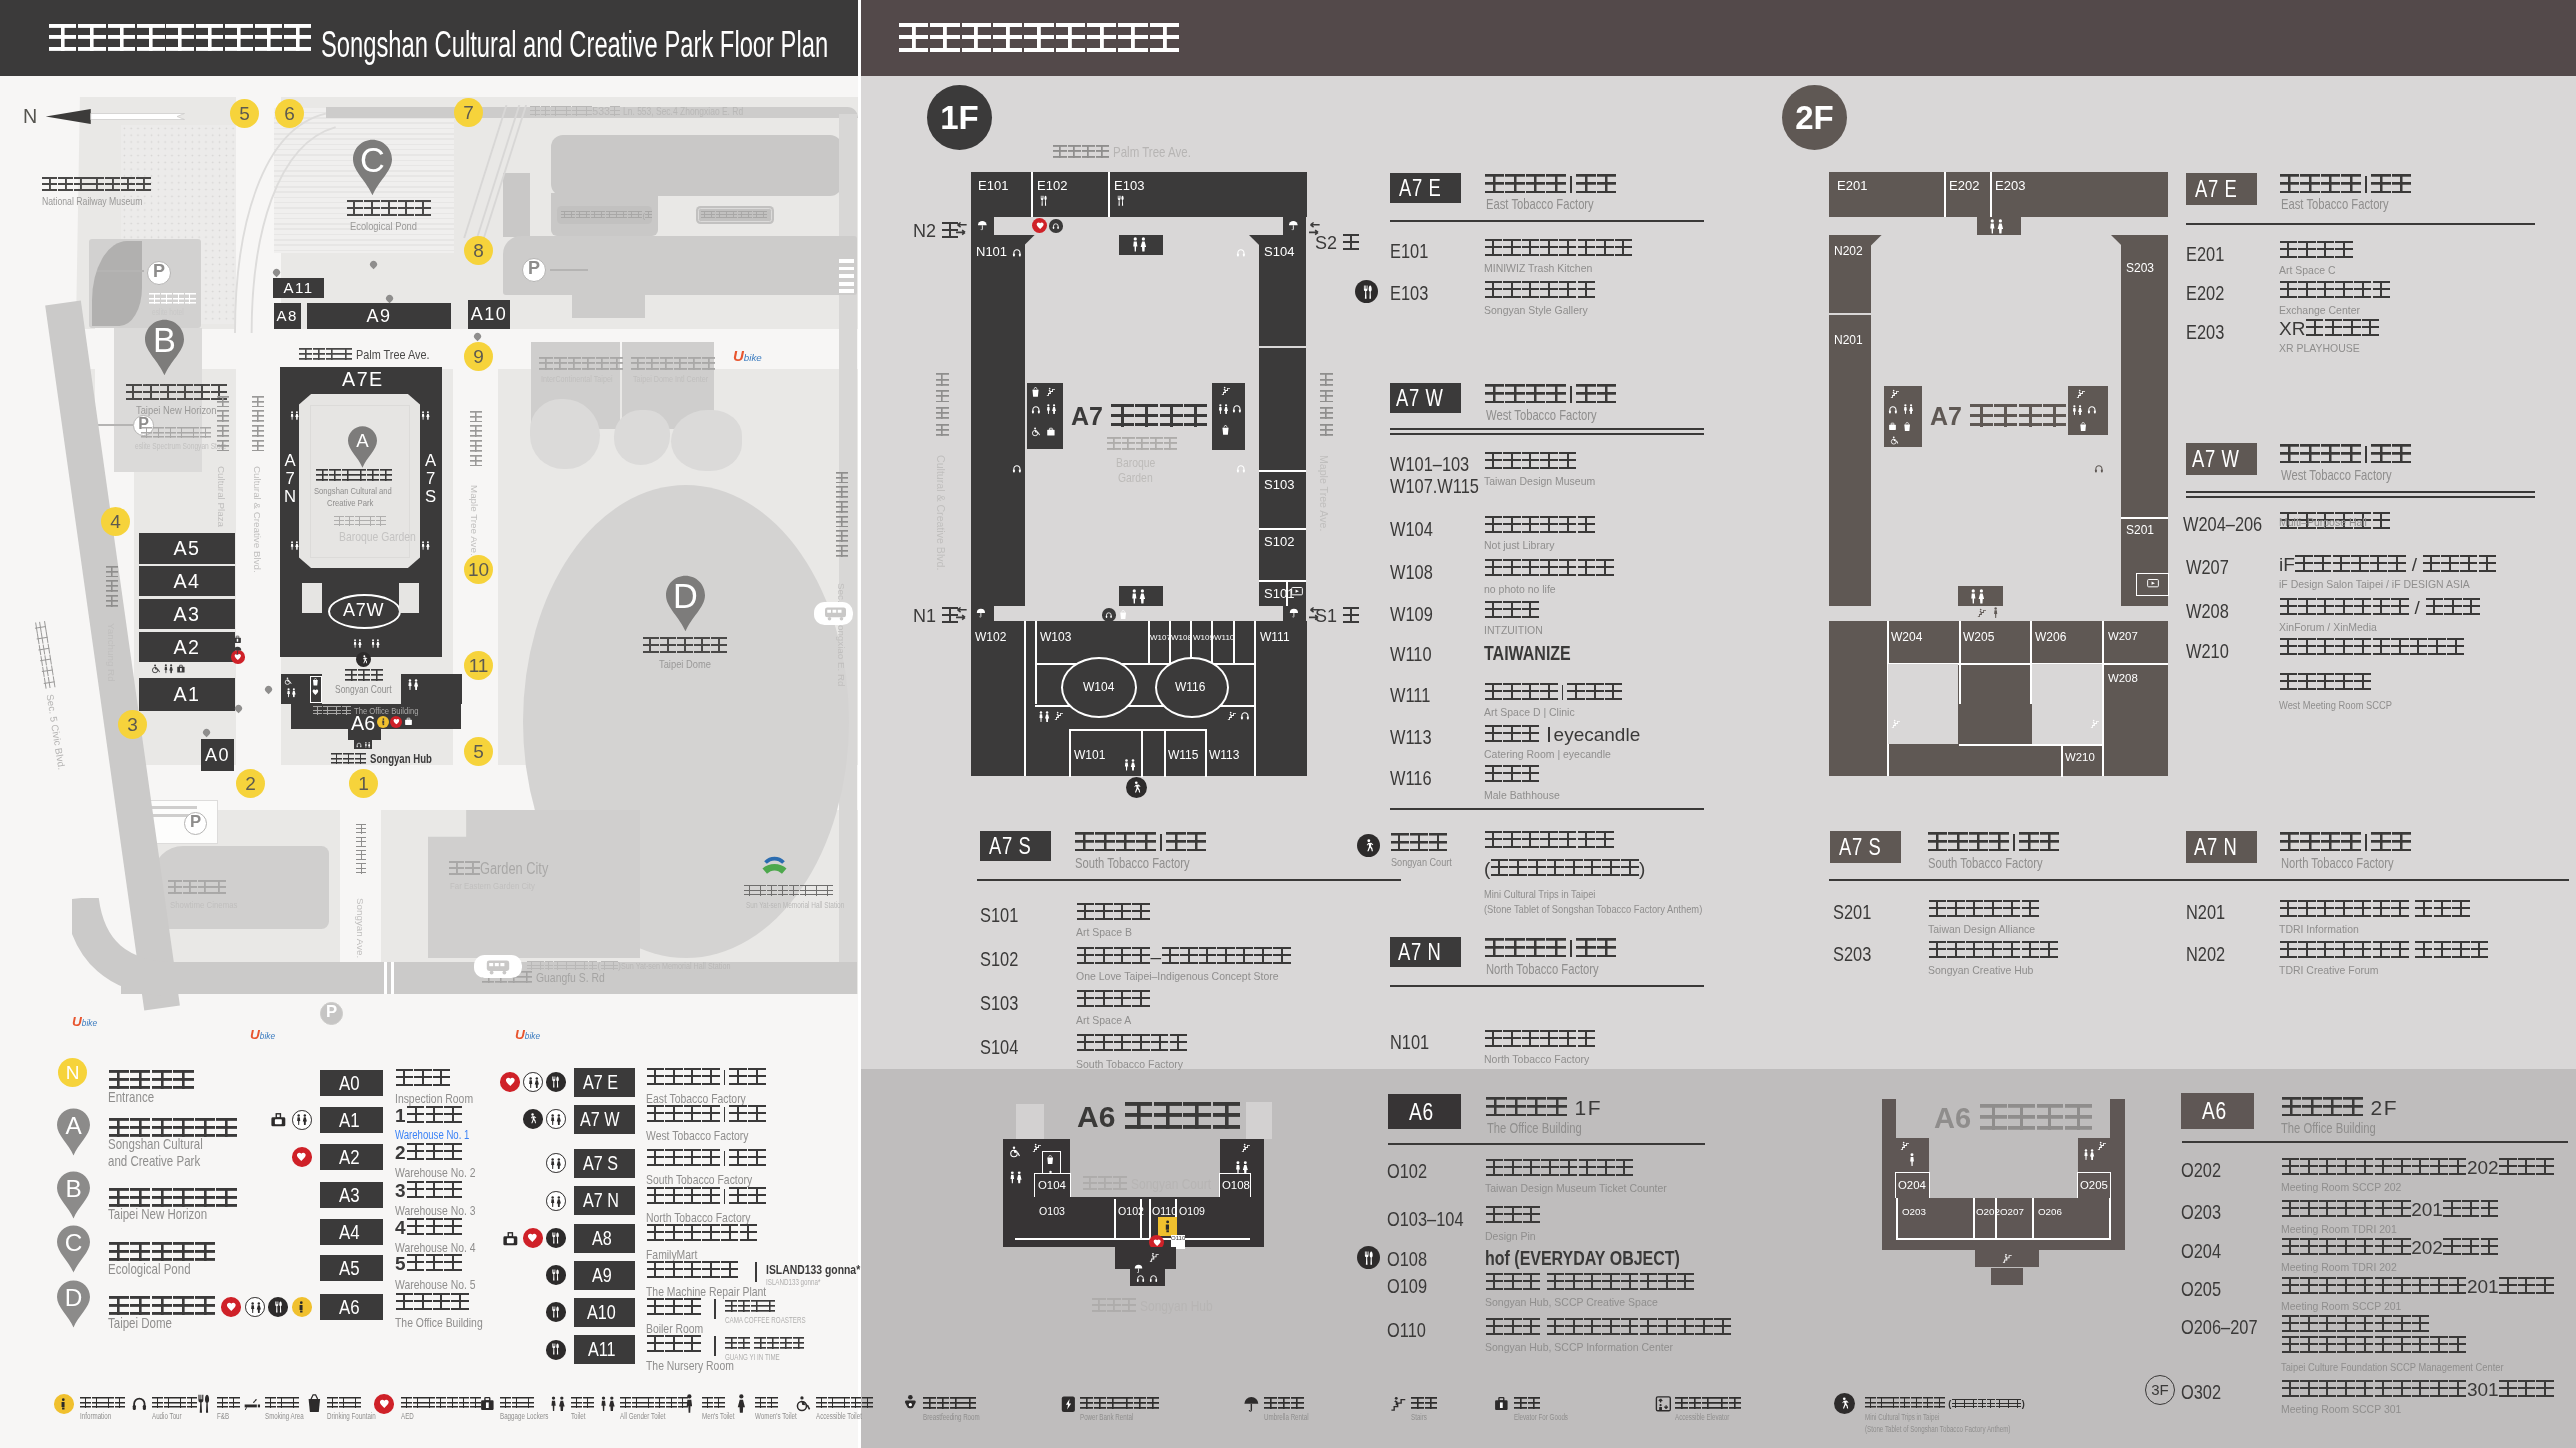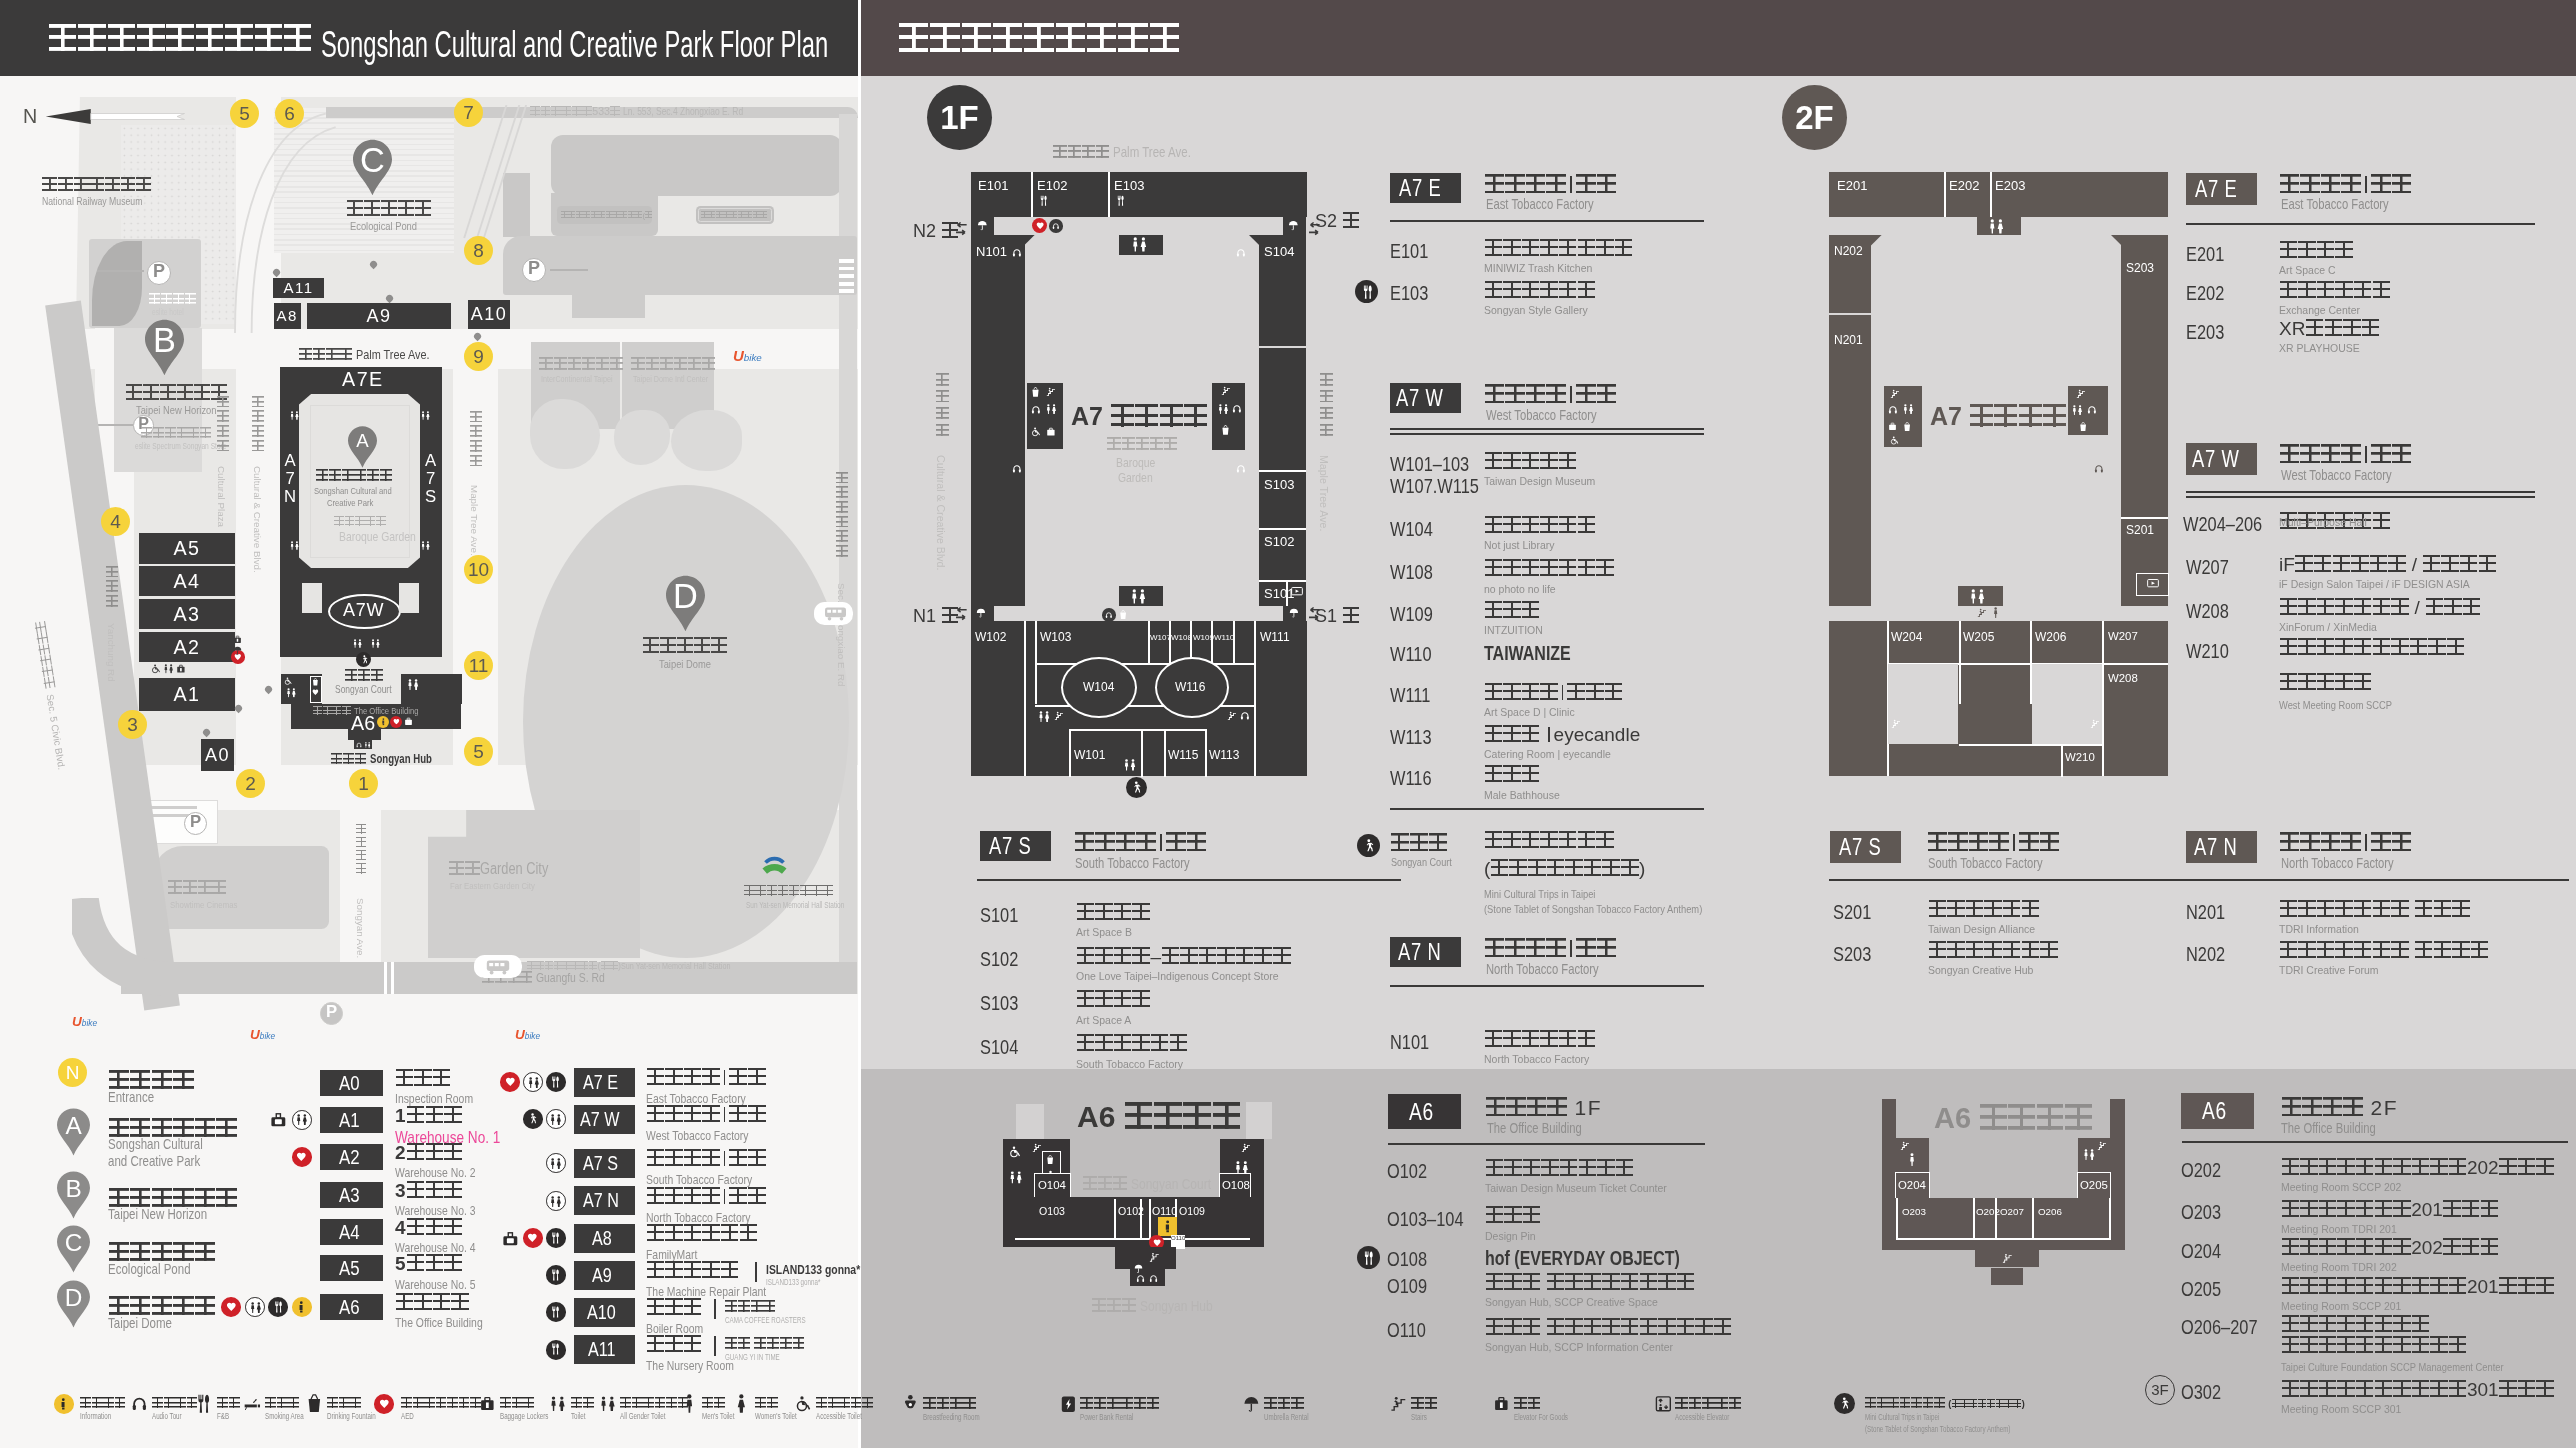--- a/index.html
+++ b/index.html
@@ -510,21 +510,21 @@
     <div class="a " style="left:108px;top:1315px;font-size:14.4px;color:#8f8e8d"><span class="cx" style="transform:scaleX(0.8)">Taipei Dome</span></div>
     <div class="a box" style="left:320px;top:1070px;width:63px;height:26px;background:#3b3a3a">
       <div style="font-size:20.5px;line-height:26px"><span class="cx" style="transform:scaleX(0.82)">A0</span></div>
     </div>
     <div class="a " style="left:395px;top:1068px;font-size:19px;color:#3b3a3a;font-weight:bold;letter-spacing:0.8px"><i class="z"></i><i class="z"></i><i class="z"></i></div>
     <div class="a " style="left:395px;top:1091px;font-size:13px;color:#8f8e8d"><span class="cx" style="transform:scaleX(0.8)">Inspection Room</span></div>
     <div class="a box" style="left:320px;top:1107px;width:63px;height:26px;background:#3b3a3a">
       <div style="font-size:20.5px;line-height:26px"><span class="cx" style="transform:scaleX(0.82)">A1</span></div>
     </div>
     <div class="a " style="left:395px;top:1105px;font-size:19px;color:#3b3a3a;font-weight:bold;letter-spacing:0.8px">1<i class="z"></i><i class="z"></i><i class="z"></i></div>
-    <div class="a " style="left:395px;top:1128px;font-size:17px;color:#ec4899"><span class="cx" style="transform:scaleX(0.8)">Warehouse No. 1</span></div>
+    <div class="a " style="left:395px;top:1128px;font-size:12px;color:#3b82f6"><span class="cx" style="transform:scaleX(0.8)">Warehouse No. 1</span></div>
     <svg class="a" style="left:270px;top:1111px;color:#2d2b2b" width="16.7" height="16.7" viewBox="0 0 22 22">
       <use href="#key" width="22" height="22"></use>
     </svg>
     <div class="a circ" style="left:292px;top:1110px;width:19.7px;height:19.7px;background:#fff;border:1.5px solid #2d2b2b;"></div>
     <svg class="a" style="left:295px;top:1114px;color:#2d2b2b" width="13" height="11.4" viewBox="0 0 17 15">
       <use href="#wc" width="17" height="15"></use>
     </svg>
     <div class="a box" style="left:320px;top:1144px;width:63px;height:26px;background:#3b3a3a">
       <div style="font-size:20.5px;line-height:26px"><span class="cx" style="transform:scaleX(0.82)">A2</span></div>
     </div>
@@ -938,21 +938,21 @@
       <use href="#phone" width="13" height="13"></use>
     </svg>
     <svg class="a" style="left:1122px;top:759px;color:#fff" width="15" height="12" viewBox="0 0 20 16">
       <use href="#wc" width="20" height="16"></use>
     </svg>
     <div class="a circ" style="left:1126px;top:777px;width:21px;height:21px;background:#2d2b2b;"></div>
     <svg class="a" style="left:1130px;top:781px;color:#fff" width="12" height="13.6" viewBox="0 0 16 18">
       <use href="#walk" width="16" height="18"></use>
     </svg>
     <div class="a " style="left:913px;top:221px;font-size:18px;color:#3b3a3a;white-space:nowrap">N2 <i class="z"></i></div>
-    <div class="a " style="left:1315px;top:211px;font-size:18px;color:#3b3a3a;white-space:nowrap">S2 <i class="z"></i></div>
+    <div class="a " style="left:1315px;top:233px;font-size:18px;color:#3b3a3a;white-space:nowrap">S2 <i class="z"></i></div>
     <div class="a " style="left:913px;top:606px;font-size:18px;color:#3b3a3a;white-space:nowrap">N1 <i class="z"></i></div>
     <div class="a " style="left:1315px;top:606px;font-size:18px;color:#3b3a3a;white-space:nowrap">S1 <i class="z"></i></div>
     <svg class="a" style="left:953px;top:221px" width="16.7" height="16.7" viewBox="0 0 22 22">
       <path d="M6 5h12M6 5l4-3M6 5l4 3" stroke="#3b3a3a" stroke-width="2" fill="none"></path>
       <path d="M16 15H4m12 0-4-3m4 3-4 3" stroke="#3b3a3a" stroke-width="2" fill="none"></path>
     </svg>
     <svg class="a" style="left:1306px;top:221px" width="16.7" height="16.7" viewBox="0 0 22 22">
       <path d="M6 5h12M6 5l4-3M6 5l4 3" stroke="#3b3a3a" stroke-width="2" fill="none"></path>
       <path d="M16 15H4m12 0-4-3m4 3-4 3" stroke="#3b3a3a" stroke-width="2" fill="none"></path>
     </svg>

